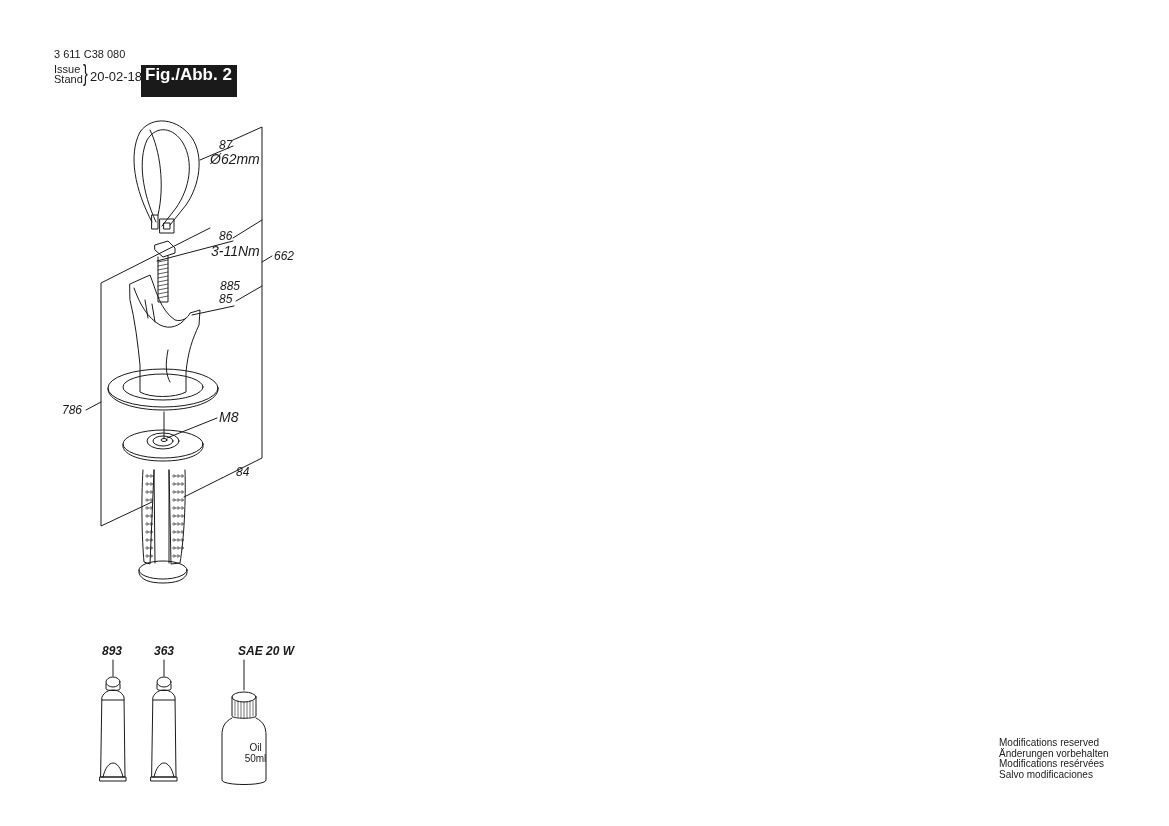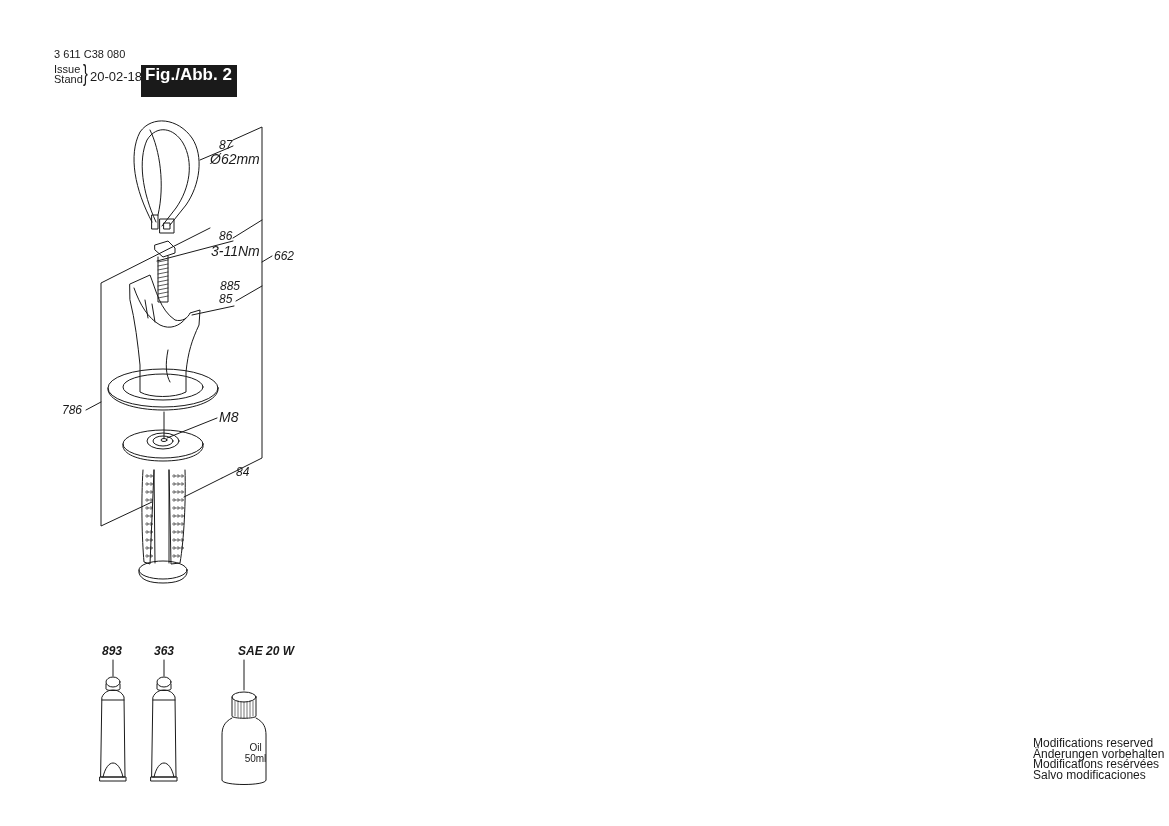--- a/index.html
+++ b/index.html
@@ -62,22 +62,22 @@
     }
     .callout.bold { font-weight: bold; }
     .callout.sm { font-size: 14px; }
     .oil-label {
       font-size: 10px;
       line-height: 11px;
       text-align: center;
       width: 63px;
     }
     .footer-note {
-      left: 1033px; top: 738px;
-      font-size: 12px;
+      left: 999px; top: 738px;
+      font-size: 10px;
       line-height: 10.5px;
     }
     .footer-note span { display: block; }
   </style>
 </head>
 <body>
 
 <div class="abs doc-number">3 611 C38 080</div>
 <div class="abs issue-block">
   <span class="lbl">Issue</span>

